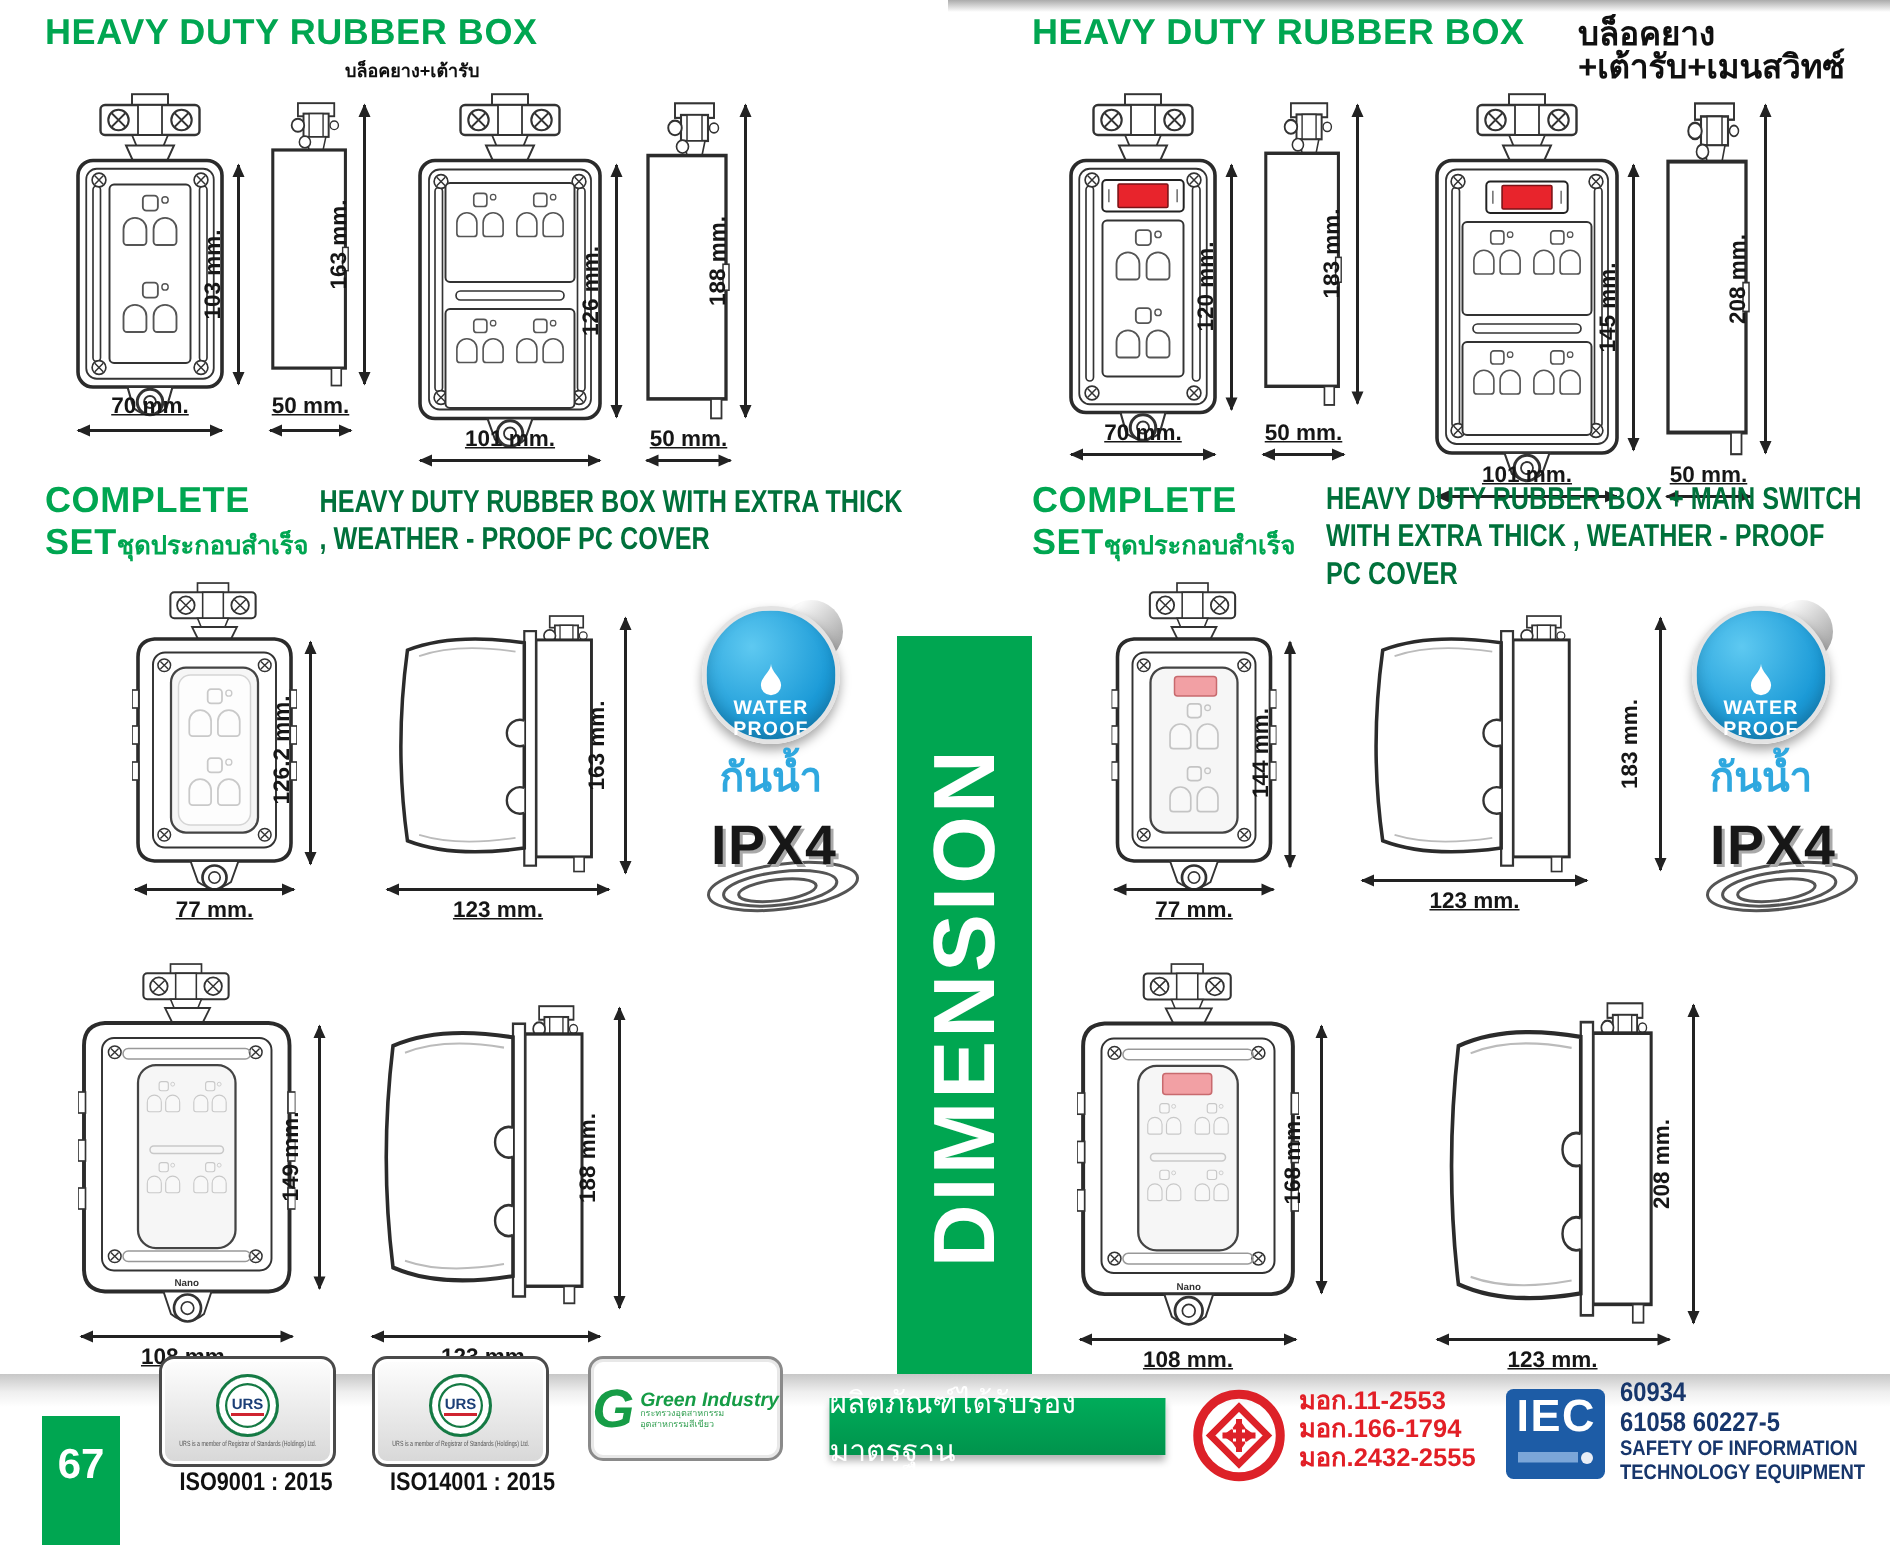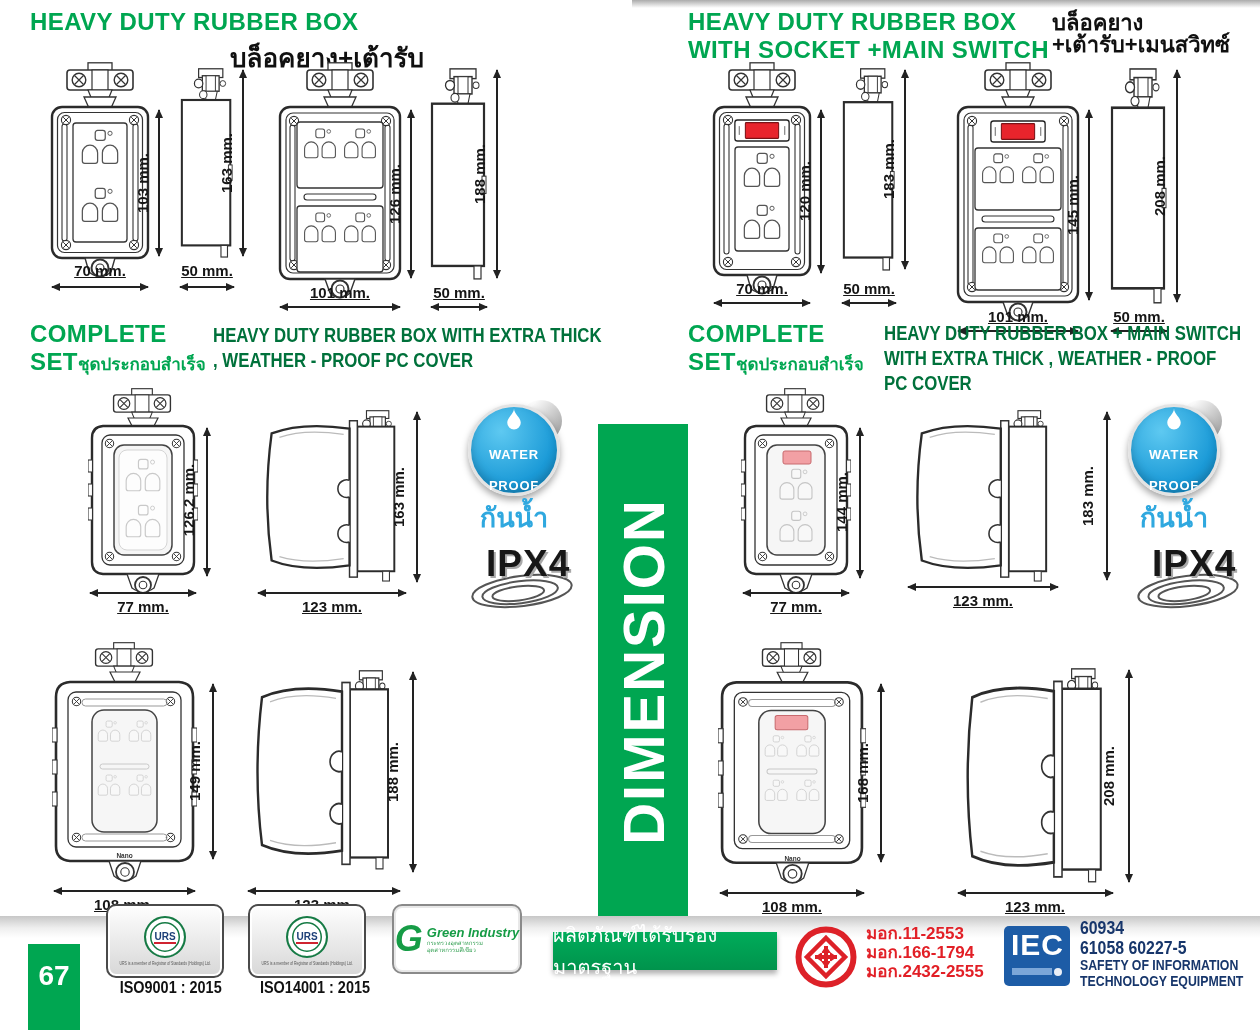--- a/index.html
+++ b/index.html
@@ -1,21 +1,21 @@
 <!DOCTYPE html>
 <html><head>
 <meta charset="utf-8">
 <style>
   html,body{margin:0;padding:0;}
   body{width:1260px;height:1030px;position:relative;background:#fff;overflow:hidden;
        font-family:"Liberation Sans",sans-serif;color:#1a1a1a;}
   .abs{position:absolute;}
   
   .gtitle{color:#00A651;font-weight:800;font-size:24px;line-height:28px;letter-spacing:.4px;white-space:nowrap;}
-  .thai-sub{color:#101010;font-weight:700;font-size:26px;white-space:nowrap;}
+  .thai-sub{color:#101010;font-weight:700;font-size:12px;white-space:nowrap;}
   .thai-sub.sm{font-size:22px;line-height:22px;}
   .thai-green{color:#00A651;font-weight:700;font-size:17px;}
   .cond{color:#00713B;font-weight:700;font-size:21px;line-height:25px;white-space:nowrap;
         transform:scaleX(.8);transform-origin:left top;}
   
   .vdim{position:absolute;width:0;border-left:2px solid #222;}
   .vdim::before{content:"";position:absolute;top:-1px;left:-5px;border-left:4px solid transparent;border-right:4px solid transparent;border-bottom:9px solid #222;}
   .vdim::after{content:"";position:absolute;bottom:-1px;left:-5px;border-left:4px solid transparent;border-right:4px solid transparent;border-top:9px solid #222;}
   .hdim{position:absolute;height:0;border-top:2px solid #222;}
   .hdim::before{content:"";position:absolute;left:-1px;top:-5px;border-top:4px solid transparent;border-bottom:4px solid transparent;border-right:9px solid #222;}
@@ -27,25 +27,25 @@
   
   .dim-banner{position:absolute;background:#00A651;display:flex;align-items:center;justify-content:center;}
   .dim-banner span{transform:rotate(-90deg);color:#fff;font-size:58px;font-weight:800;letter-spacing:2px;white-space:nowrap;}
   
   .wp-badge{position:absolute;width:92px;height:92px;}
   .wp-peel{position:absolute;right:-2px;top:-2px;width:42px;height:42px;border-radius:50%;
            background:linear-gradient(135deg,#fafafa 20%,#b9b9b9 70%,#8f8f8f);}
   .wp-circle{position:absolute;left:0;top:2px;width:86px;height:86px;border-radius:50%;
              background:radial-gradient(circle at 35% 28%,#5ec9f1,#1b9ad7 65%,#1486c0);
              border:3px solid #e3e3e3;box-shadow:0 4px 7px rgba(0,0,0,.35),inset 0 -5px 9px rgba(0,0,0,.18);
-             display:flex;flex-direction:column;align-items:center;justify-content:space-between;}
+             display:flex;flex-direction:column;align-items:center;justify-content:flex-end;}
   .wp-t{color:#fff;font-weight:800;font-size:13px;line-height:14px;letter-spacing:.8px;}
   .wp-thai{position:absolute;font-size:27px;font-weight:800;color:#2FA8DF;text-align:center;width:92px;}
   .ipx4{position:absolute;width:110px;height:70px;}
-  .ipx4 .txt{position:absolute;left:16px;top:0;font-size:37px;font-weight:900;color:#171717;letter-spacing:1px;
+  .ipx4 .txt{position:absolute;left:4px;top:0;font-size:37px;font-weight:900;color:#171717;letter-spacing:1px;
              text-shadow:2px 2px 0 #a9a9a9;z-index:2;}
   .ipx4 svg{position:absolute;left:-4px;top:26px;z-index:1;}
   
   .shadow-strip{position:absolute;left:0;top:916px;width:1260px;height:22px;
                 background:linear-gradient(180deg,#c7c7c7,#efefef 55%,#fff);}
   .top-strip{position:absolute;left:632px;top:0;width:628px;height:8px;
              background:linear-gradient(180deg,#ababab,#fff);}
   .page-num{position:absolute;left:28px;top:944px;width:52px;height:86px;background:#00A651;
             color:#fff;font-size:28px;font-weight:700;display:flex;justify-content:center;padding-top:16px;box-sizing:border-box;}
   .iso-badge{position:absolute;width:114px;height:70px;border:2px solid #4a4a4a;border-radius:10px;
@@ -193,21 +193,20 @@
   <div class="vdim" style="left:226px;top:8px;height:208px"></div>
   <span class="dlab vlab" style="left:209px;top:112px">188 mm.</span>
   <span class="dlab hlab" style="left:70px;top:222px">101 mm.</span>
   <div class="hdim" style="left:10px;top:244px;width:120px"></div>
   <span class="dlab hlab" style="left:189px;top:222px">50 mm.</span>
   <div class="hdim" style="left:161px;top:244px;width:56px"></div>
 </div>
 
 <div class="abs" style="left:688px;top:8px">
   <div class="gtitle">HEAVY DUTY RUBBER BOX</div>
-  <div class="gtitle">WITH SOCKET +MAIN SWITCH</div>
 </div>
 <div class="abs thai-sub sm" style="left:1052px;top:12px">
   <div>บล็อคยาง</div>
   <div>+เต้ารับ+เมนสวิทซ์</div>
 </div>
 
 <div class="abs" style="left:700px;top:62px;width:235px;height:260px">
   <svg class="draw" style="left:12px;top:0" width="100" height="238" viewBox="0 0 100 238" preserveAspectRatio="none">
     <use href="#g-bracket" x="16" y="0" width="68" height="36"></use>
     <path d="M34 35 L66 35 L61 46 L39 46 Z" fill="#fff" stroke="#333" stroke-width="1.3"></path>

